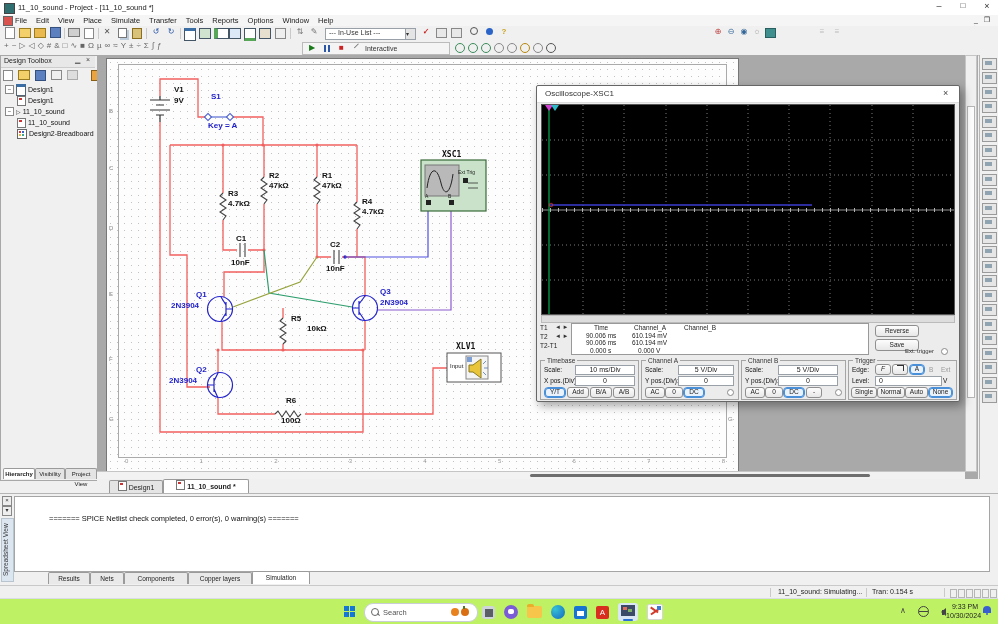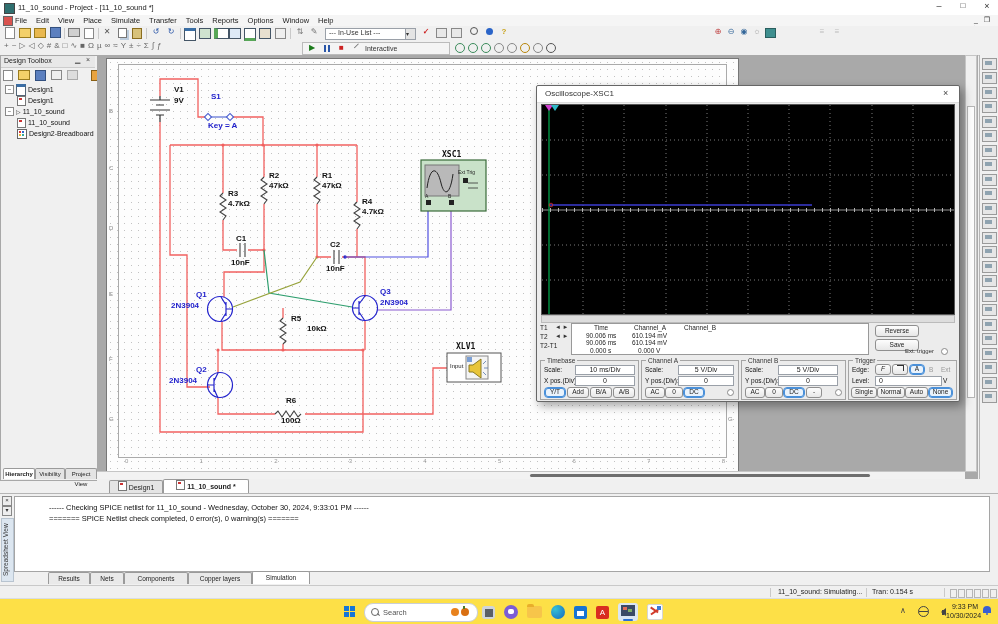--- a/index.html
+++ b/index.html
@@ -490,21 +490,20 @@
       <span class="pagei" style="vertical-align:-1px;"></span>
       <span>11_10_sound *</span>
     </div>
   </div>
 
   <div class="a" style="left:0;top:493px;width:998px;height:92px;background:#f0f0f0;border-top:1px solid #b5b5b5;">
     <div class="a" style="left:2px;top:2px;width:8px;height:8px;border:1px solid #888;background:#eee;font-size:6px;line-height:7px;text-align:center;color:#333;">×</div>
     <div class="a" style="left:2px;top:12px;width:8px;height:8px;border:1px solid #888;background:#eee;font-size:6px;line-height:7px;text-align:center;color:#333;">▾</div>
     <div class="a" style="left:1px;top:24px;width:11px;height:62px;font-size:6.5px;color:#333;writing-mode:vertical-rl;transform:rotate(180deg);background:#dce6f0;text-align:center;border:1px solid #b8c4d0;">Spreadsheet View</div>
     <div class="a" style="left:14px;top:2px;width:974px;height:74px;background:#fff;border:1px solid #a5a5a5;overflow:hidden;">
-      <div class="a" style="left:34px;top:6px;font-size:7.5px;color:#111;white-space:nowrap;">------ Checking SPICE netlist for 11_10_sound - Wednesday, October 30, 2024, 9:33:01 PM ------</div>
       <div class="a" style="left:34px;top:17px;font-size:7.5px;color:#111;white-space:nowrap;">======= SPICE Netlist check completed, 0 error(s), 0 warning(s) =======</div>
     </div>
     <div class="tab" style="left:48px;top:78px;width:40px;height:11px;line-height:11px;font-size:6.5px;background:#e9e9e9;"><span>Results</span></div>
     <div class="tab" style="left:90px;top:78px;width:32px;height:11px;line-height:11px;font-size:6.5px;background:#e9e9e9;"><span>Nets</span></div>
     <div class="tab" style="left:124px;top:78px;width:62px;height:11px;line-height:11px;font-size:6.5px;background:#e9e9e9;"><span>Components</span></div>
     <div class="tab" style="left:188px;top:78px;width:62px;height:11px;line-height:11px;font-size:6.5px;background:#e9e9e9;"><span>Copper layers</span></div>
     <div class="tab act" style="left:252px;top:77px;width:56px;height:12px;line-height:12px;font-size:6.5px;font-weight:normal;"><span>Simulation</span></div>
   </div>
 
   <div class="a" style="left:0;top:585px;width:998px;height:13px;background:#f0f0f0;border-top:1px solid #c9c9c9;font-size:7px;color:#222;">
@@ -516,21 +515,21 @@
     <div class="a" style="left:950px;top:2.5px;display:flex;gap:1px;">
       <i style="width:5px;height:7px;border:1px solid #b5b5b5;"></i>
         <i style="width:5px;height:7px;border:1px solid #b5b5b5;"></i>
       <i style="width:5px;height:7px;border:1px solid #b5b5b5;"></i>
         <i style="width:5px;height:7px;border:1px solid #b5b5b5;"></i>
       <i style="width:5px;height:7px;border:1px solid #b5b5b5;"></i>
         <i style="width:5px;height:7px;border:1px solid #b5b5b5;"></i>
     </div>
   </div>
 
-  <div class="a" style="left:0;top:598px;width:998px;height:26px;background:#fde047;border-top:1px solid #d9dde3;">
+  <div class="a" style="left:0;top:598px;width:998px;height:26px;background:#bef264;border-top:1px solid #d9dde3;">
     <div class="a" style="left:344px;top:7px;width:11px;height:11px;display:grid;grid-template-columns:5px 5px;gap:1px;">
       <i style="background:#1576d6;"></i>
         <i style="background:#1576d6;"></i>
         <i style="background:#1576d6;"></i>
         <i style="background:#1576d6;"></i>
     </div>
     <div class="a" style="left:364px;top:602px - 598px;top:4px;width:112px;height:17px;background:#fff;border:1px solid #c9ced6;border-radius:9px;">
       <span style="position:absolute;left:6px;top:4px;width:6px;height:6px;border:1.2px solid #666;border-radius:50%;"></span>
       <span style="position:absolute;left:12px;top:10px;width:3px;height:1.2px;background:#666;transform:rotate(45deg);"></span>
       <span class="a" style="left:18px;top:4px;font-size:7.5px;color:#555;">Search</span>

